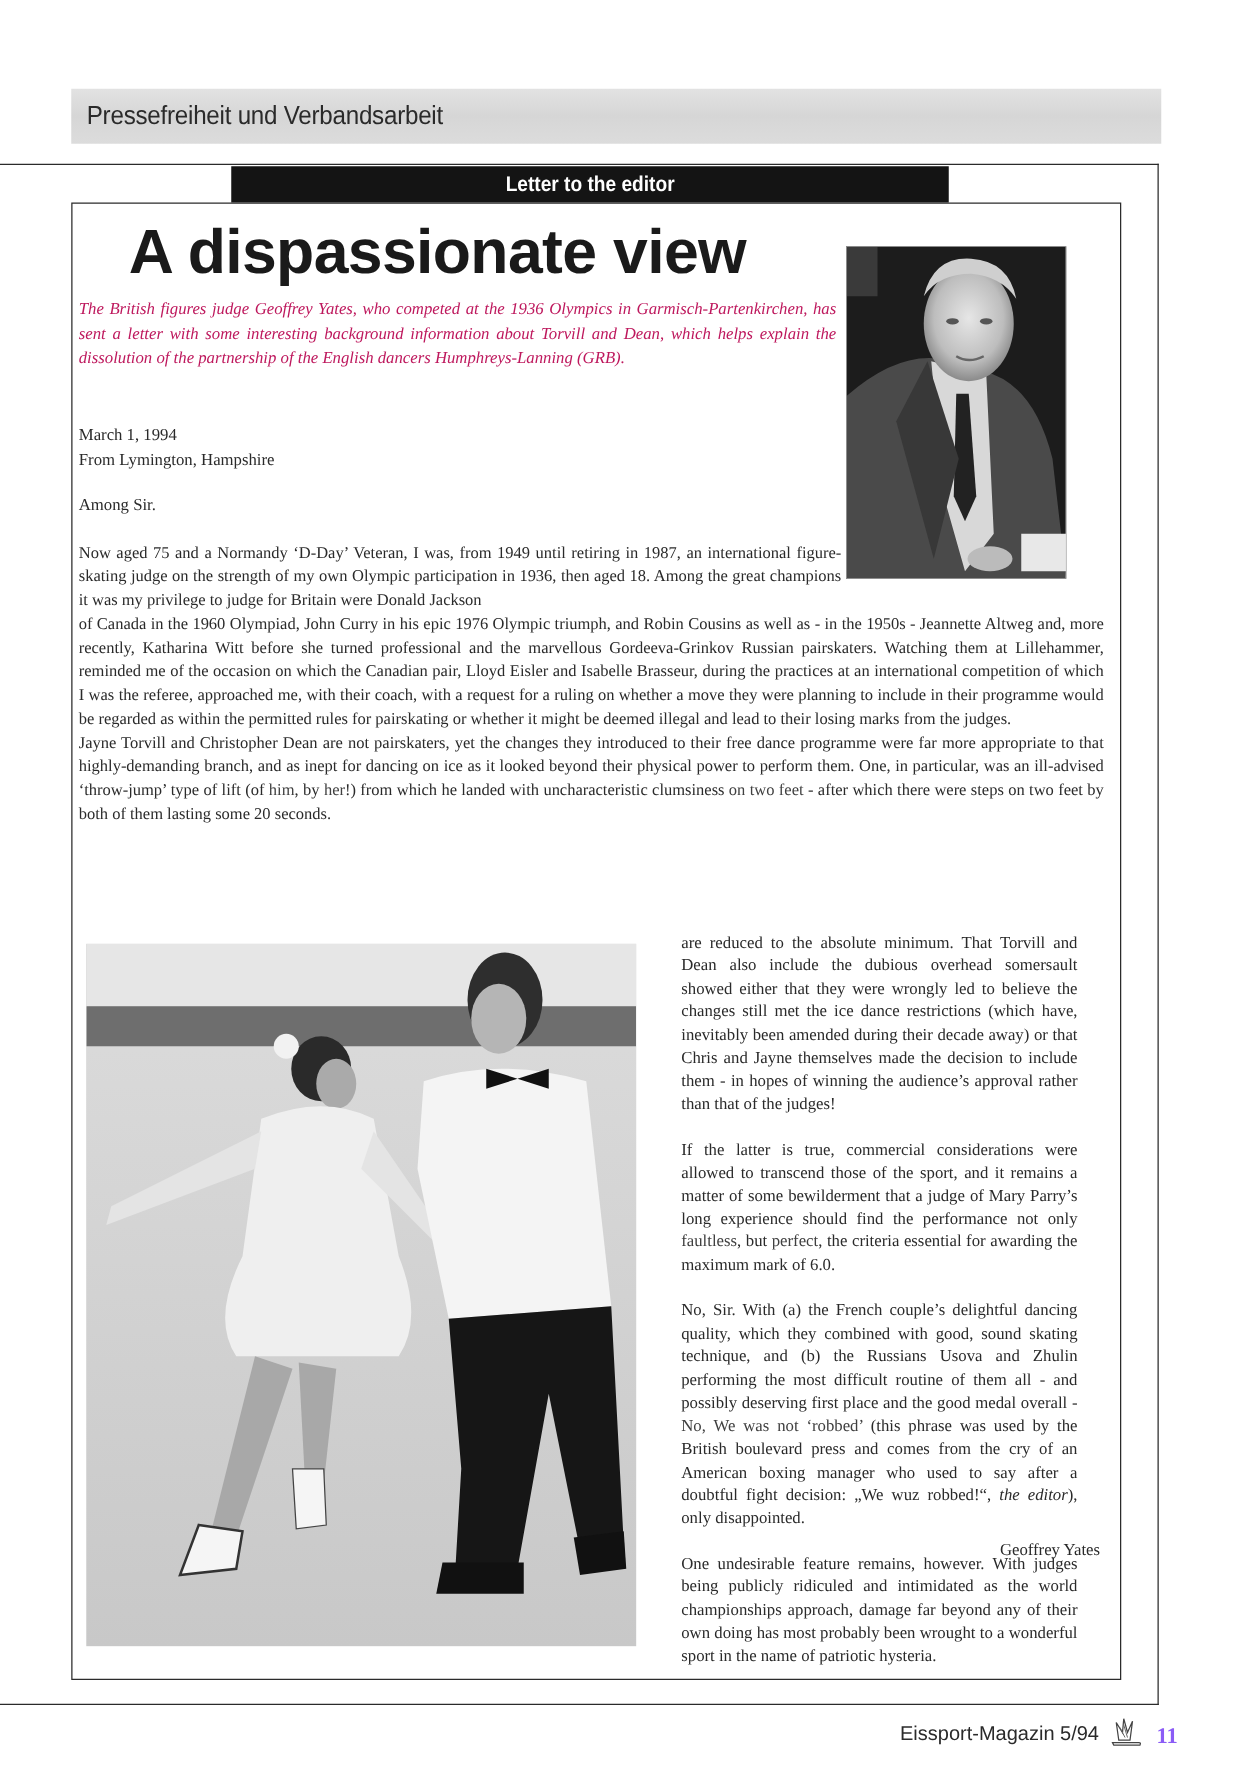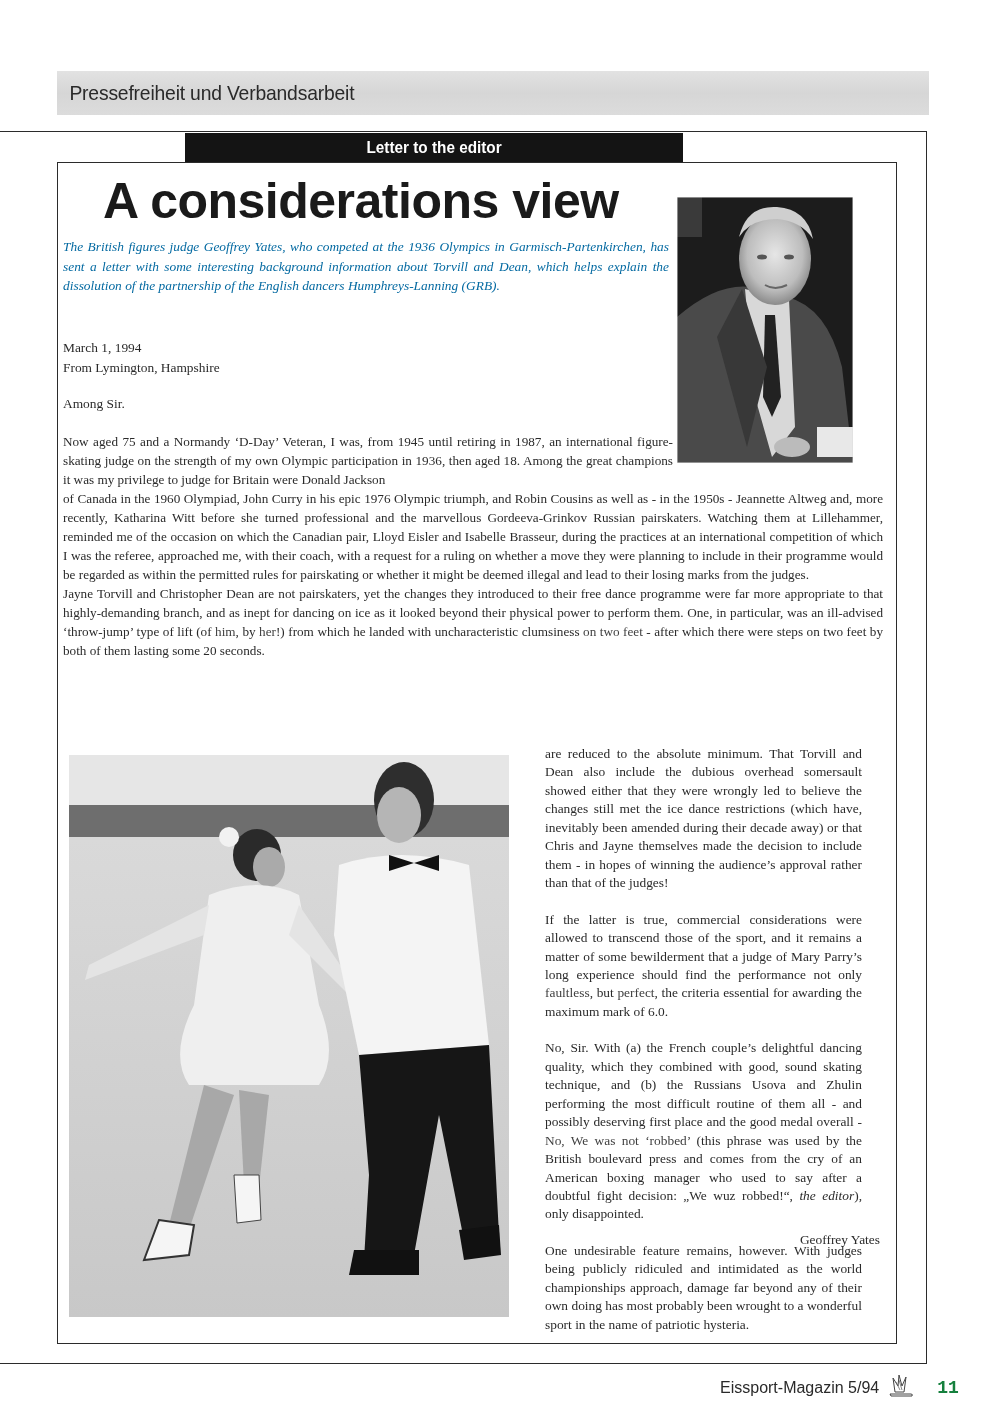--- a/index.html
+++ b/index.html
@@ -24,40 +24,40 @@
   
   .outer-frame {
     left: -2px; top: 131px; width: 928px; height: 1231px;
     border: 1.5px solid #2b2b2b; border-left: none;
   }
   .inner-frame {
     left: 57px; top: 162px; width: 838px; height: 1180px;
     border: 1.5px solid #2b2b2b;
   }
   .banner {
-    left: 185px; top: 133px; width: 498px; height: 29px;
+    left: 185px; top: 133px; width: 574px; height: 29px;
     background: #141414; color: #ffffff;
     display: flex; align-items: center; justify-content: center;
   }
   .banner span {
     font-family: "Liberation Sans", sans-serif; font-weight: bold; font-size: 17px;
     transform: scaleX(0.9);
   }
 
   .headline {
     left: 103px; top: 172px;
     font-family: "Liberation Sans", sans-serif; font-weight: bold;
     font-size: 50px; color: #1a1a1a; letter-spacing: -0.5px;
     white-space: nowrap;
   }
 
   .intro {
     left: 63px; top: 237px; width: 606px;
     font-style: italic; font-size: 13.4px; line-height: 19.5px; text-align: justify;
-    color: #0369a1;
+    color: #be185d;
   }
   .meta {
     left: 63px; top: 338px; font-size: 13.4px; line-height: 19.5px; color: #2a2a2a;
   }
   .salutation { left: 63px; top: 396px; font-size: 13.4px; color: #2a2a2a; }
 
   
   .portrait {
     left: 677px; top: 197px; width: 176px; height: 266px;
     background: #1e1e1e; overflow: hidden;
@@ -82,38 +82,38 @@
   .right-col p { margin: 18px; }
   .signature {
     left: 700px; top: 1232px; width: 180px; text-align: right;
     font-size: 13.4px; color: #2a2a2a;
   }
 
   .footer {
     left: 720px; top: 1375px; height: 26px; display: flex; align-items: center; gap: 8px;
   }
   .footer .mag { font-family: "Liberation Sans", sans-serif; font-size: 16px; color: #2a2a2a; }
-  .footer .page { font-family: Liberation Mono, monospace; font-weight: bold; font-size: 18px; color: #15803d; margin-left: 14px; }
+  .footer .page { font-family: Liberation Serif, serif; font-weight: bold; font-size: 18px; color: #8b5cf6; margin-left: 2px; }
   b { font-weight: normal; color: #404040; }
 </style>
 </head>
 <body>
 
 <div class="abs section-band">
   <span>Pressefreiheit und Verbandsarbeit</span>
 </div>
 
 <div class="abs outer-frame"></div>
 <div class="abs inner-frame"></div>
 
 <div class="abs banner">
   <span>Letter to the editor</span>
 </div>
 
-<div class="abs headline">A considerations view</div>
+<div class="abs headline">A dispassionate view</div>
 
 <div class="abs intro">The British figures judge Geoffrey Yates, who competed at the 1936 Olympics in Garmisch-Partenkirchen, has sent a letter with some interesting background information about Torvill and Dean, which helps explain the dissolution of the  partnership of the English dancers Humphreys-Lanning (GRB).</div>
 
 <div class="abs meta">
   <div>March 1, 1994</div>
   <div>From Lymington, Hampshire</div>
 </div>
 <div class="abs salutation">Among Sir.</div>
 
 <div class="abs portrait">
@@ -142,21 +142,21 @@
     <ellipse cx="112" cy="60" rx="5" ry="2.5" fill="#555"></ellipse>
     <path d="M88 88 Q98 94 110 88" stroke="#666" stroke-width="2" fill="none"></path>
 
     <rect x="140" y="230" width="36" height="30" fill="#e8e8e8"></rect>
     <ellipse cx="115" cy="250" rx="18" ry="10" fill="#bbb"></ellipse>
     <rect x="0" y="0" width="176" height="266" fill="none" stroke="#ddd" stroke-width="1"></rect>
   </svg>
 </div>
 
 <div class="abs body-top">
-  <p class="indent-wrap">Now aged 75 and a Normandy ‘D-Day’ Veteran, I was, from 1945 until retiring in 1987, an international figure-skating judge on the strength of my own Olympic participation in 1936, then aged 18. Among the great champions it was my privilege to judge for Britain were Donald Jackson</p>
+  <p class="indent-wrap">Now aged 75 and a Normandy ‘D-Day’ Veteran, I was, from 1949 until retiring in 1987, an international figure-skating judge on the strength of my own Olympic participation in 1936, then aged 18. Among the great champions it was my privilege to judge for Britain were Donald Jackson</p>
   <p>of Canada in the 1960 Olympiad, John Curry in his epic 1976 Olympic triumph, and Robin Cousins as well as - in the 1950s - Jeannette Altweg and, more recently, Katharina Witt before she turned professional and the marvellous Gordeeva-Grinkov Russian pairskaters. Watching them at Lillehammer, reminded me of the occasion on which the Canadian pair, Lloyd Eisler and Isabelle Brasseur, during the practices at an international competition of which I was the referee, approached me, with their coach, with a request for a ruling on whether a move they were planning to include in their programme would be regarded as within the permitted rules for pairskating or whether it might be deemed illegal and lead to their losing marks from the judges.</p>
   <p><span>Jayne Torvill and Christopher Dean are not pairskaters, yet the changes they introduced to their free dance programme were far more appropriate to that highly-demanding branch, and as inept for dancing on ice as it looked beyond their physical power to perform them. One, in particular, was an ill-advised ‘throw-jump’ type of lift (of </span><b>him</b><span>, by </span><b>her</b><span>!) from which he landed with uncharacteristic clumsiness </span><b>on two feet</b><span> - after  which there were steps on two feet by both of them lasting some 20 seconds.</span></p>
 </div>
 
 <div class="abs skate-photo">
   <svg width="440" height="562" viewBox="0 0 440 562">
     <defs>
       <linearGradient id="ice" x1="0" y1="0" x2="0" y2="1">
         <stop offset="0%" stop-color="#dcdcdc"></stop>
         <stop offset="100%" stop-color="#c8c8c8"></stop>

